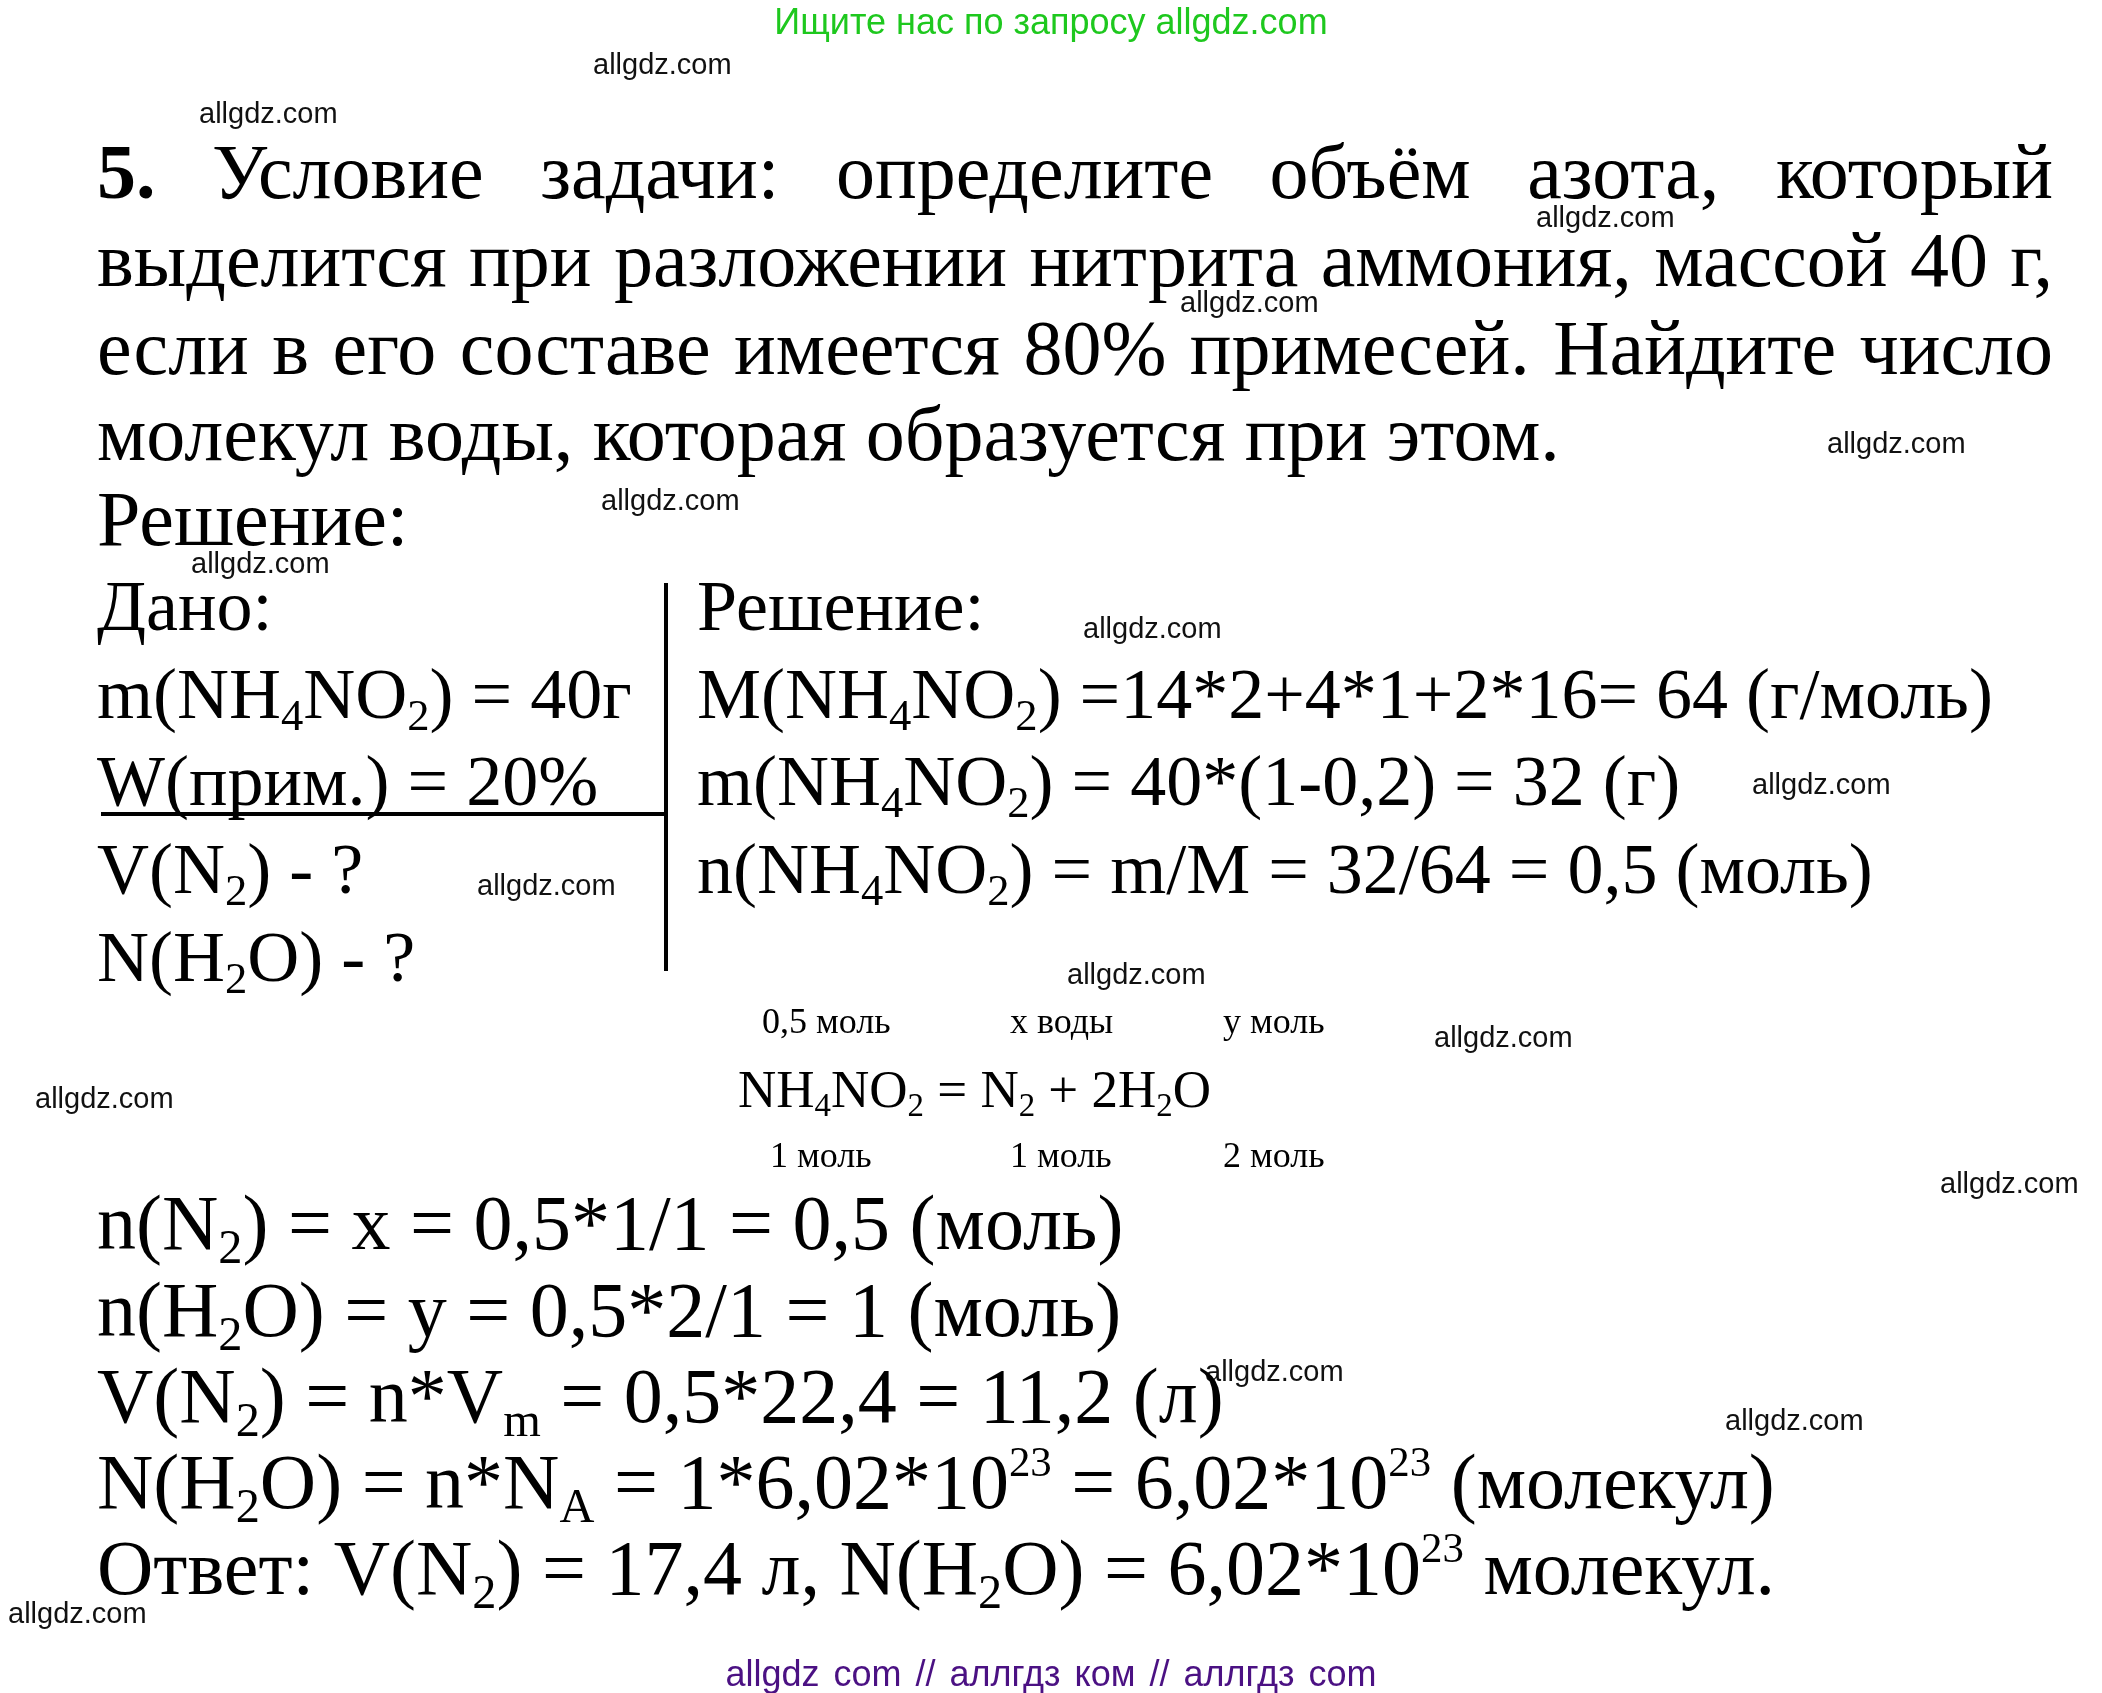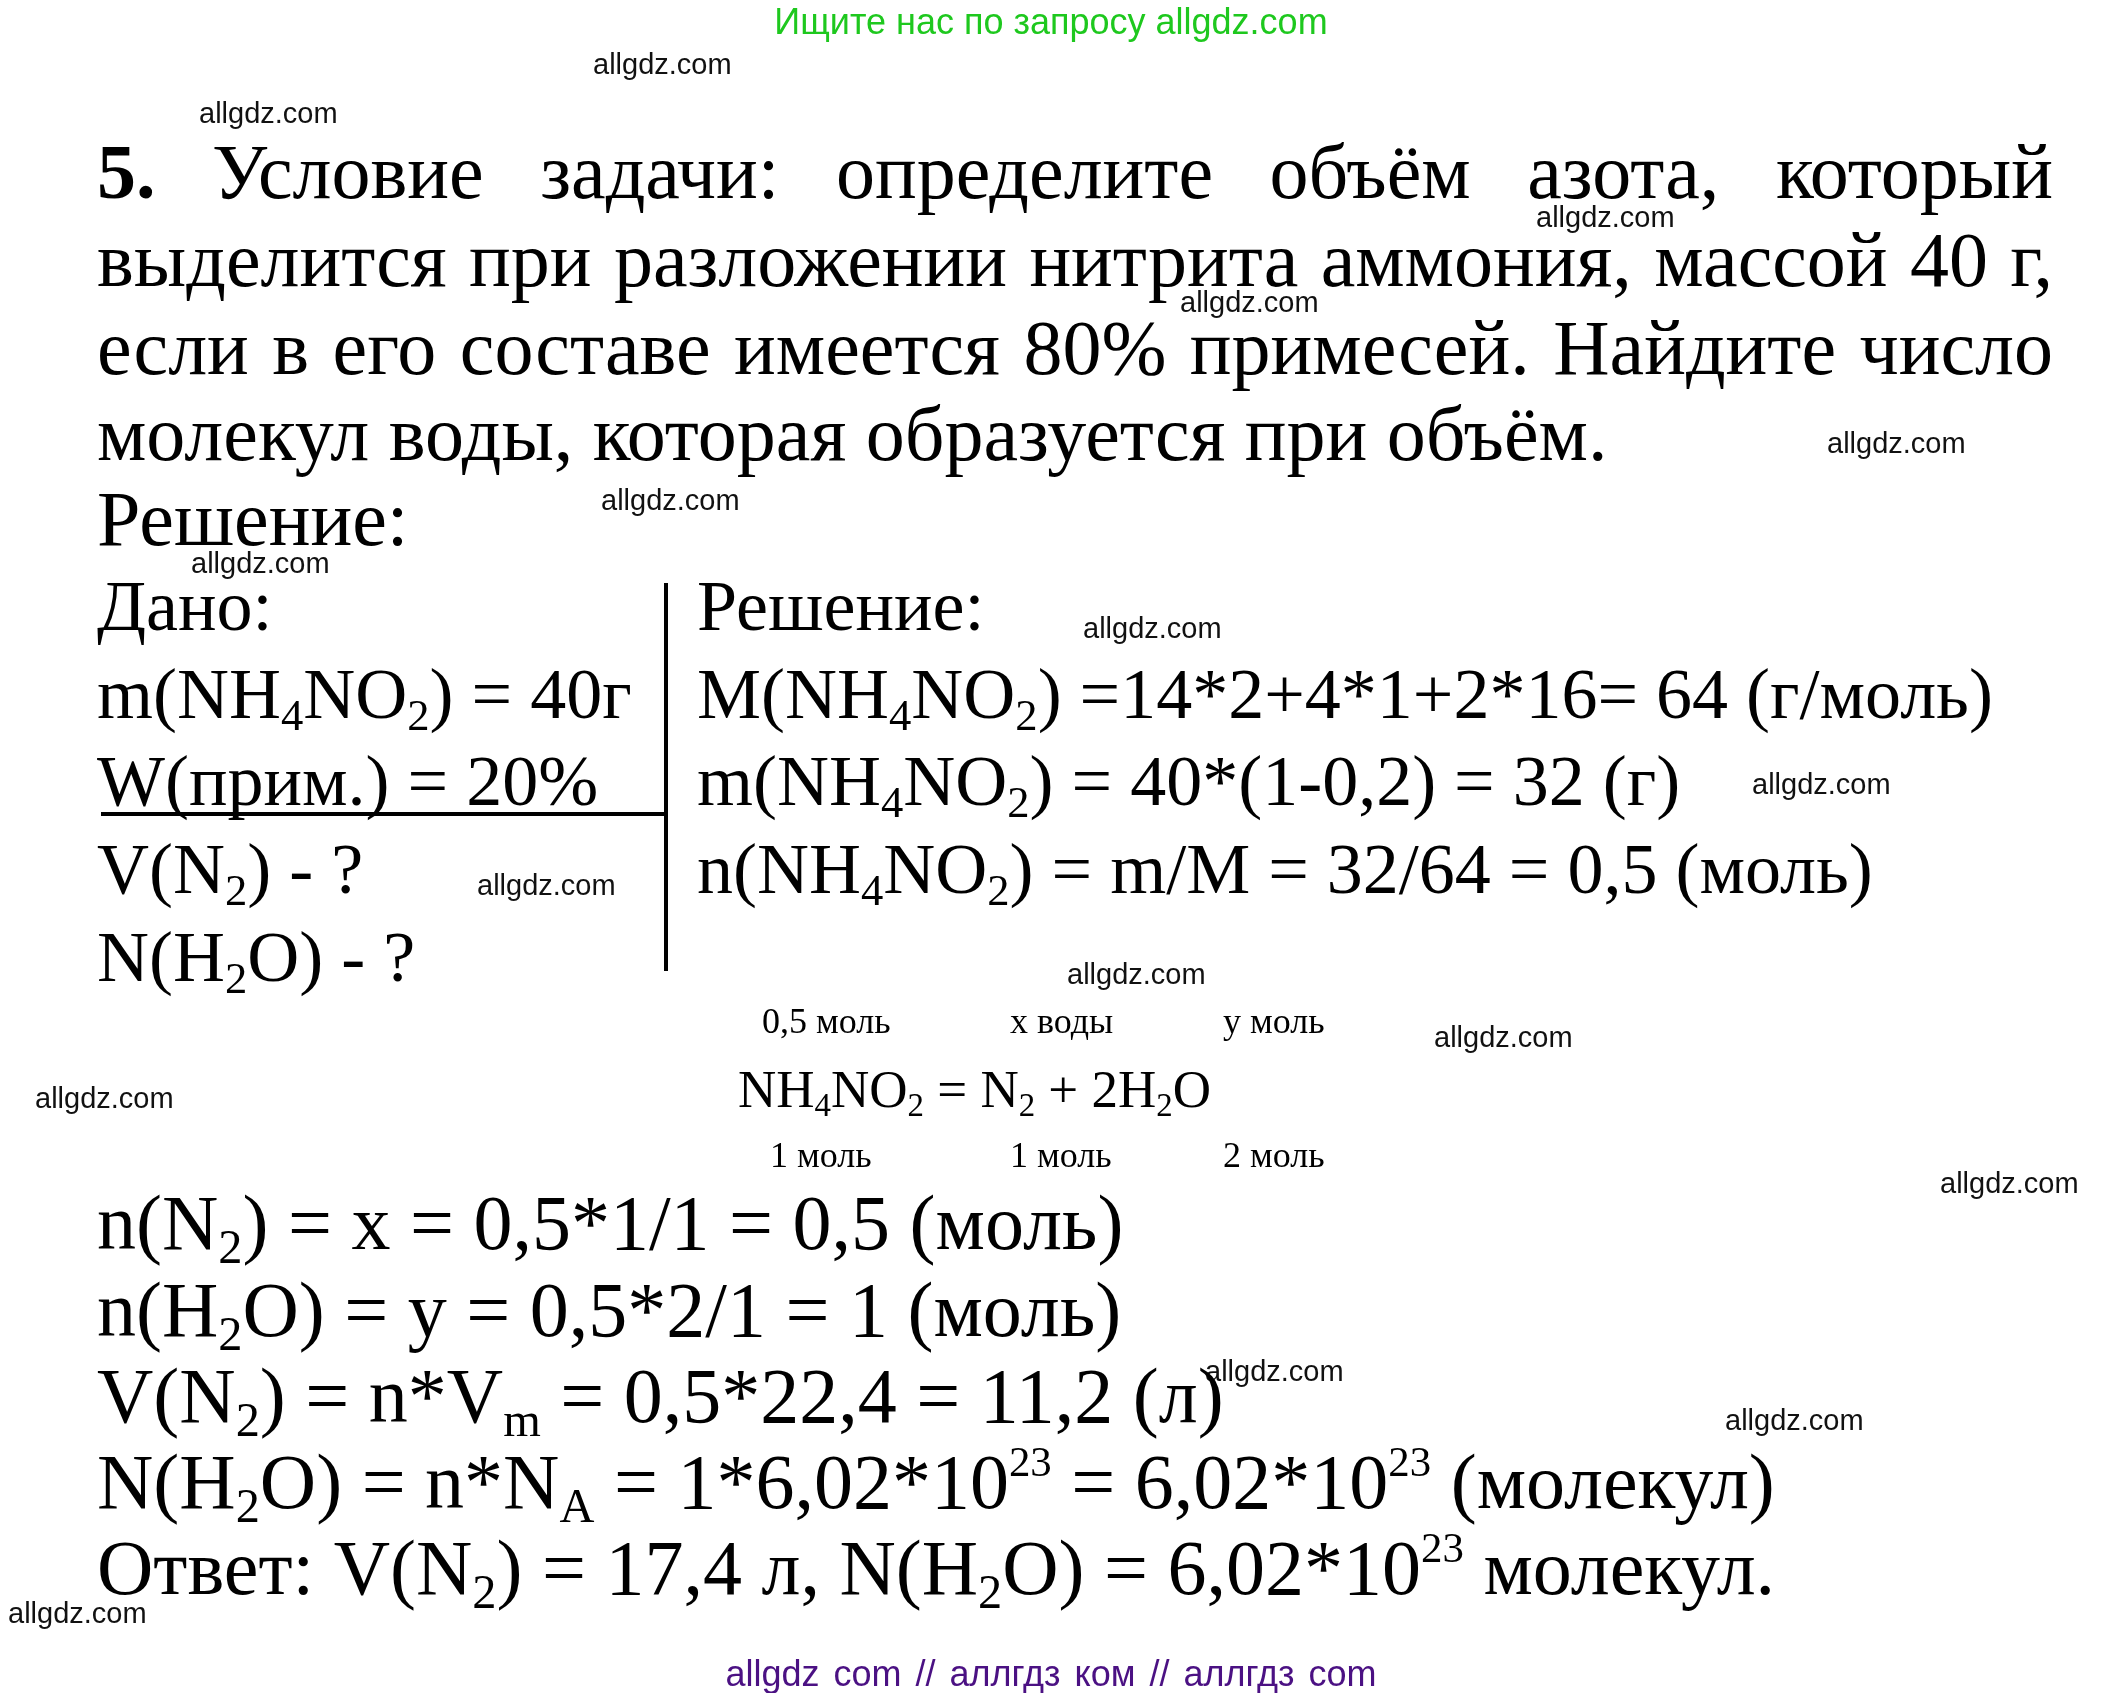--- a/index.html
+++ b/index.html
@@ -43,21 +43,21 @@
 <div class="abs wm sans" style="left:1205px;top:1355px">allgdz.com</div>
 <div class="abs wm sans" style="left:1725px;top:1404px">allgdz.com</div>
 <div class="abs wm sans" style="left:8px;top:1597px">allgdz.com</div>
 
 <div class="abs line serif just" style="top:129px">
   <span class="bold">5.</span>
   <span>Условие задачи: определите объём азота, который</span>
 </div>
 <div class="abs line serif just" style="top:217px">выделится при разложении нитрита аммония, массой 40 г,</div>
 <div class="abs line serif just" style="top:305px">если в его составе имеется 80% примесей. Найдите число</div>
-<div class="abs line serif" style="left:97px;top:391px">молекул воды, которая образуется при объём.</div>
+<div class="abs line serif" style="left:97px;top:391px">молекул воды, которая образуется при этом.</div>
 
 <div class="abs line serif" style="left:97px;top:476px">Решение:</div>
 
 <div class="vline"></div>
 <div class="hline"></div>
 
 <div class="abs col serif" style="left:97px;top:566px">Дано:</div>
 <div class="abs col serif" style="left:97px;top:654px"><span>m(NH</span><sub>4</sub><span>NO</span><sub>2</sub><span>) = 40г</span></div>
 <div class="abs col serif" style="left:97px;top:741px">W(прим.) = 20%</div>
 <div class="abs col serif" style="left:97px;top:829px"><span>V(N</span><sub>2</sub><span>) - ?</span></div>

